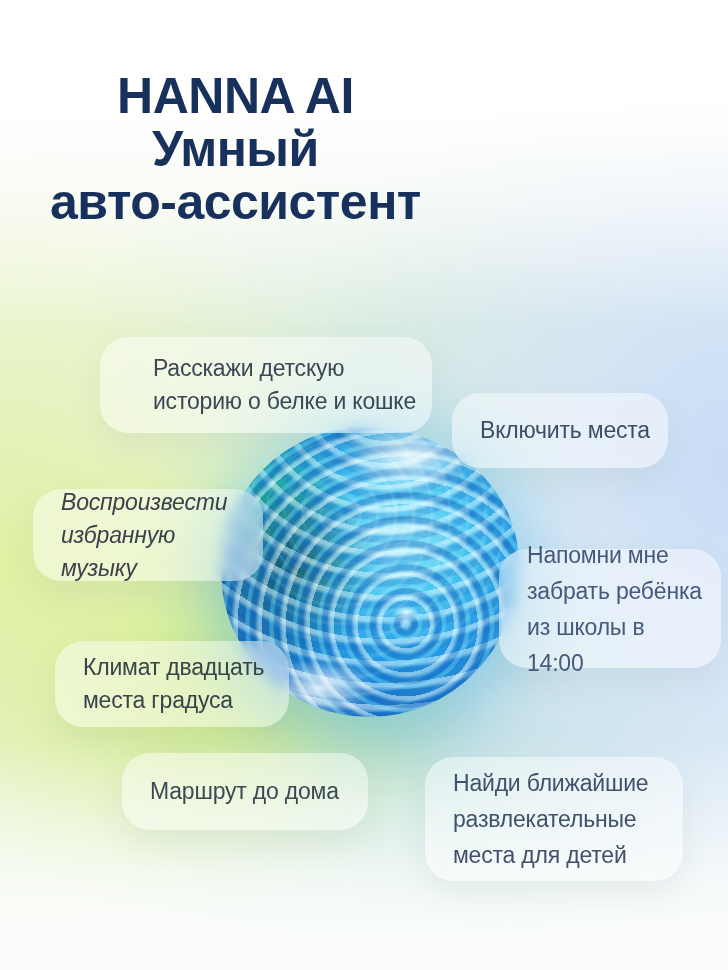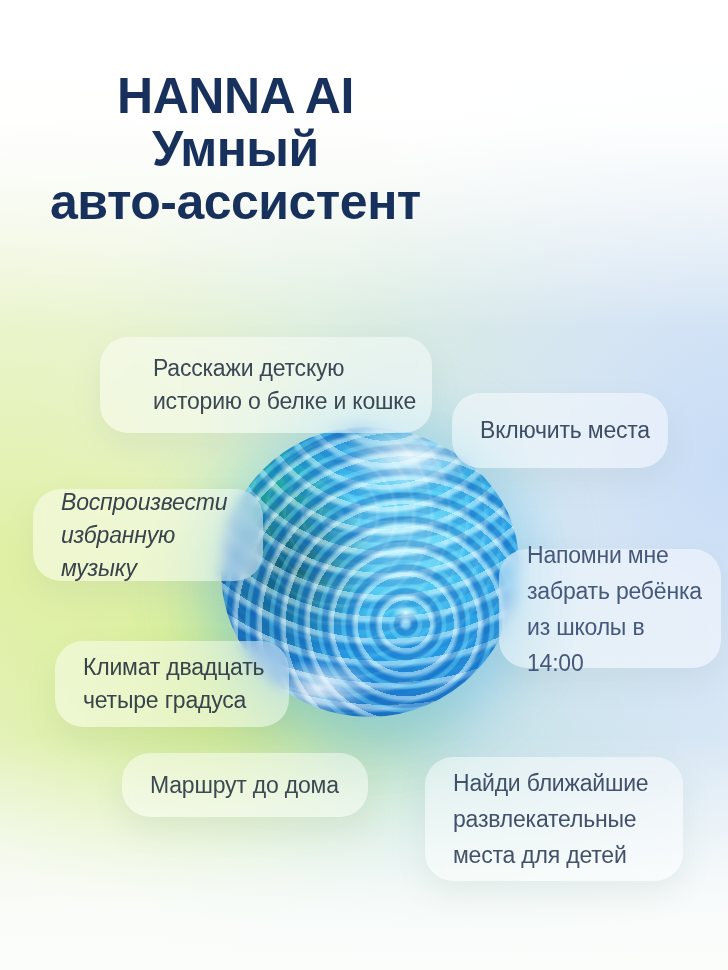--- a/index.html
+++ b/index.html
@@ -69,21 +69,21 @@
     letter-spacing: -0.2px;
     white-space: pre-line;
     box-sizing: border-box;
     padding-left: 28px; padding-right: 16px;
   }
   .b-story   { left: 100px; top: 337px; width: 332px; height: 96px;  color: #3c4754; justify-content: flex-end; }
   .b-screen  { left: 452px; top: 393px; width: 216px; height: 75px;  color: #3e4d66; }
   .b-music   { left: 33px;  top: 489px; width: 230px; height: 92px;  color: #38434c; font-style: italic; }
   .b-remind  { left: 483px; top: 549px; width: 222px; height: 119px; color: #46587c; line-height: 36px; margin-left: 16px; }
   .b-climate { left: 55px;  top: 641px; width: 234px; height: 86px;  color: #39434a; }
-  .b-route   { left: 122px; top: 753px; width: 246px; height: 64px;  color: #3d4952; }
+  .b-route   { left: 122px; top: 753px; width: 246px; height: 77px;  color: #3d4952; }
   .b-places  { left: 425px; top: 757px; width: 258px; height: 124px; color: #41516b; line-height: 36px; }
 </style>
 </head>
 <body>
 
 <div class="title-block">HANNA AI
 Умный
 авто-ассистент</div>
 
 <div class="orb"></div>
@@ -103,21 +103,21 @@
 </div>
 
 <div class="bubble b-remind">
   <span>Напомни мне
 забрать ребёнка
 из школы в 14:00</span>
 </div>
 
 <div class="bubble b-climate">
   <span>Климат двадцать
-четыре градуса</span>
+места градуса</span>
 </div>
 
 <div class="bubble b-route">
   <span>Маршрут до дома</span>
 </div>
 
 <div class="bubble b-places">
   <span>Найди ближайшие
 развлекательные
 места для детей</span>

